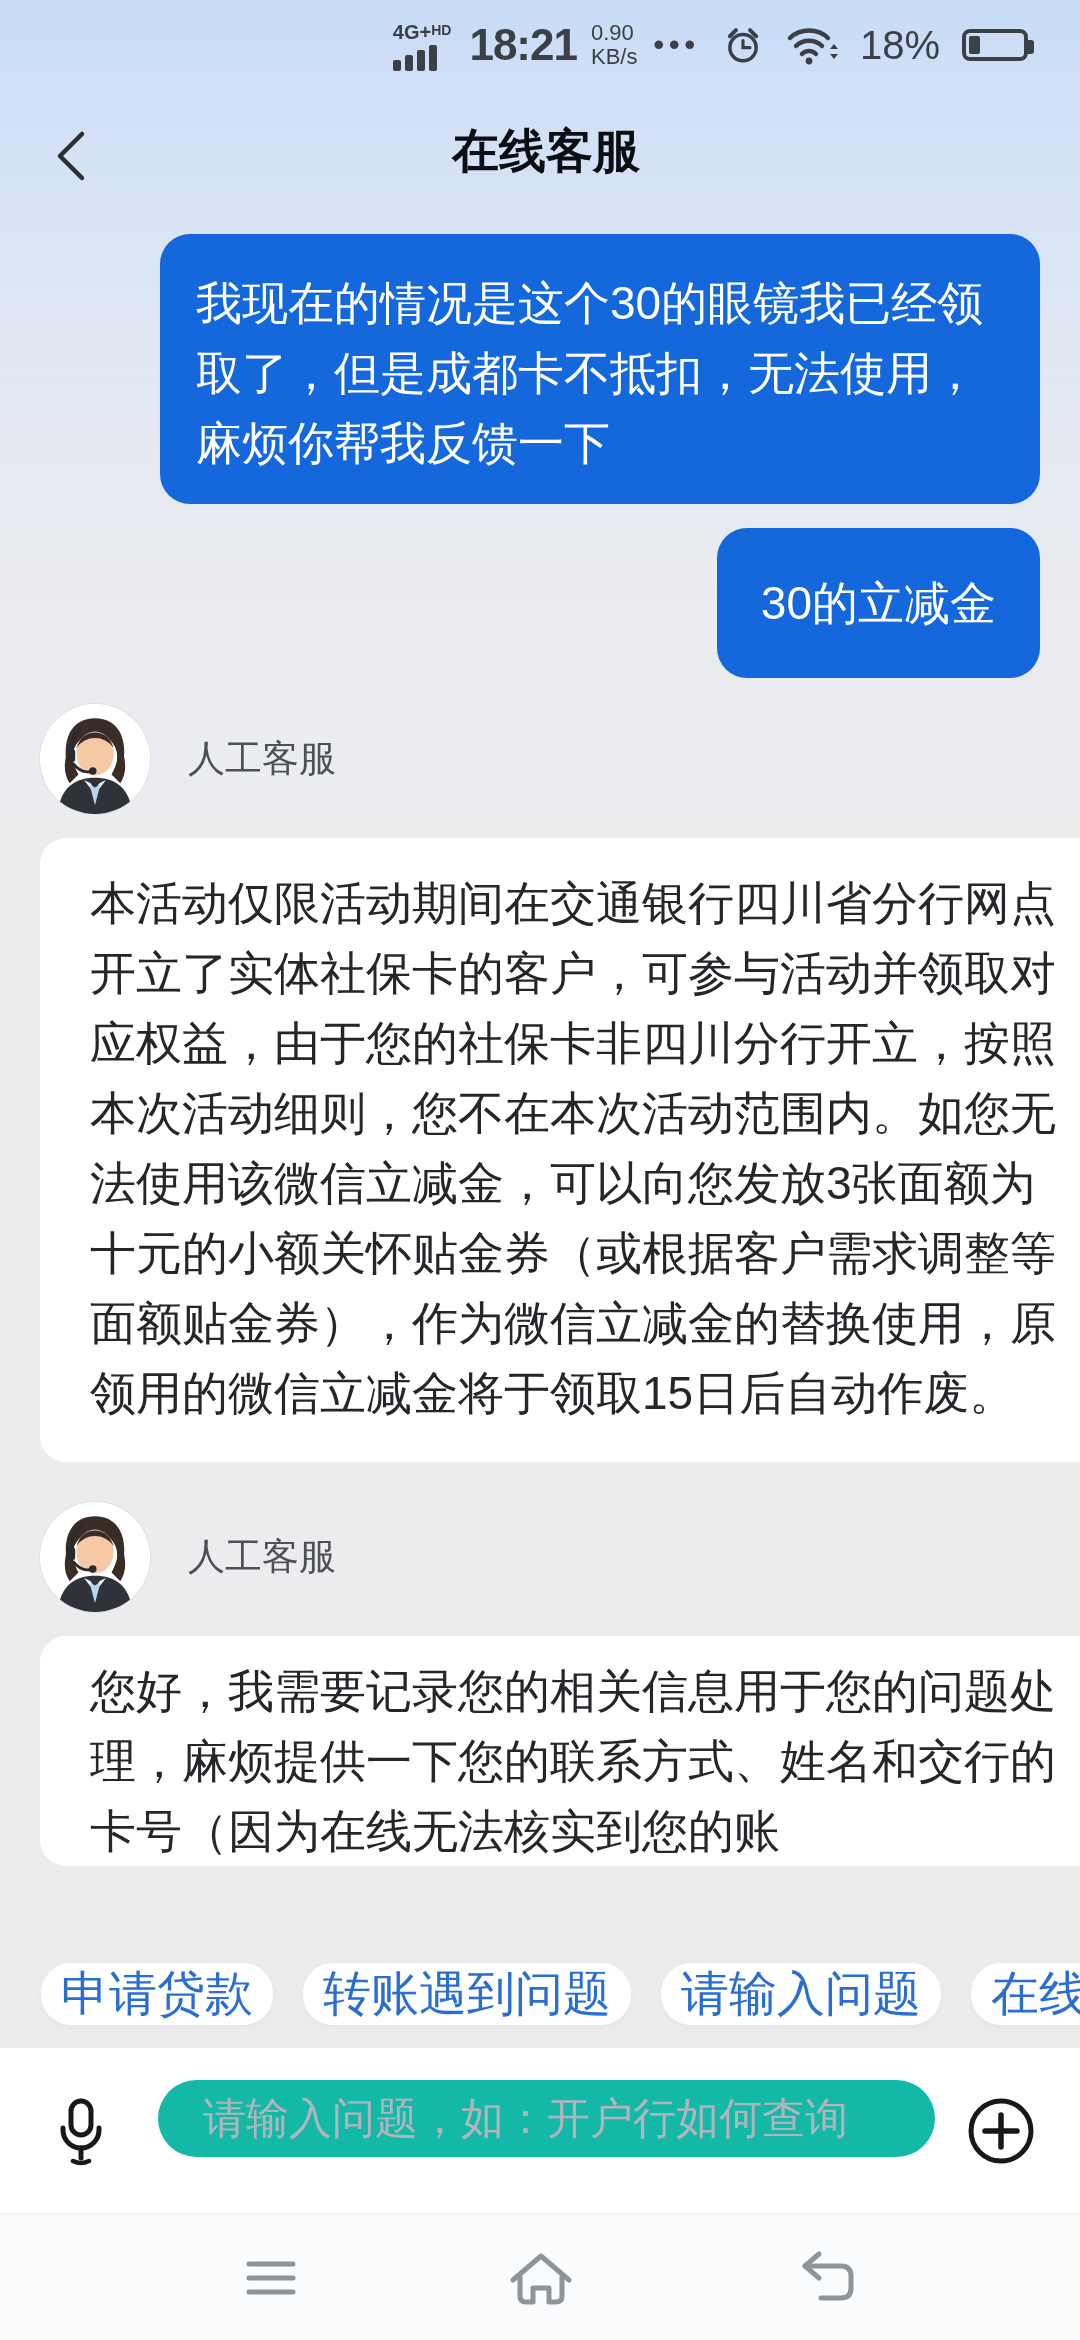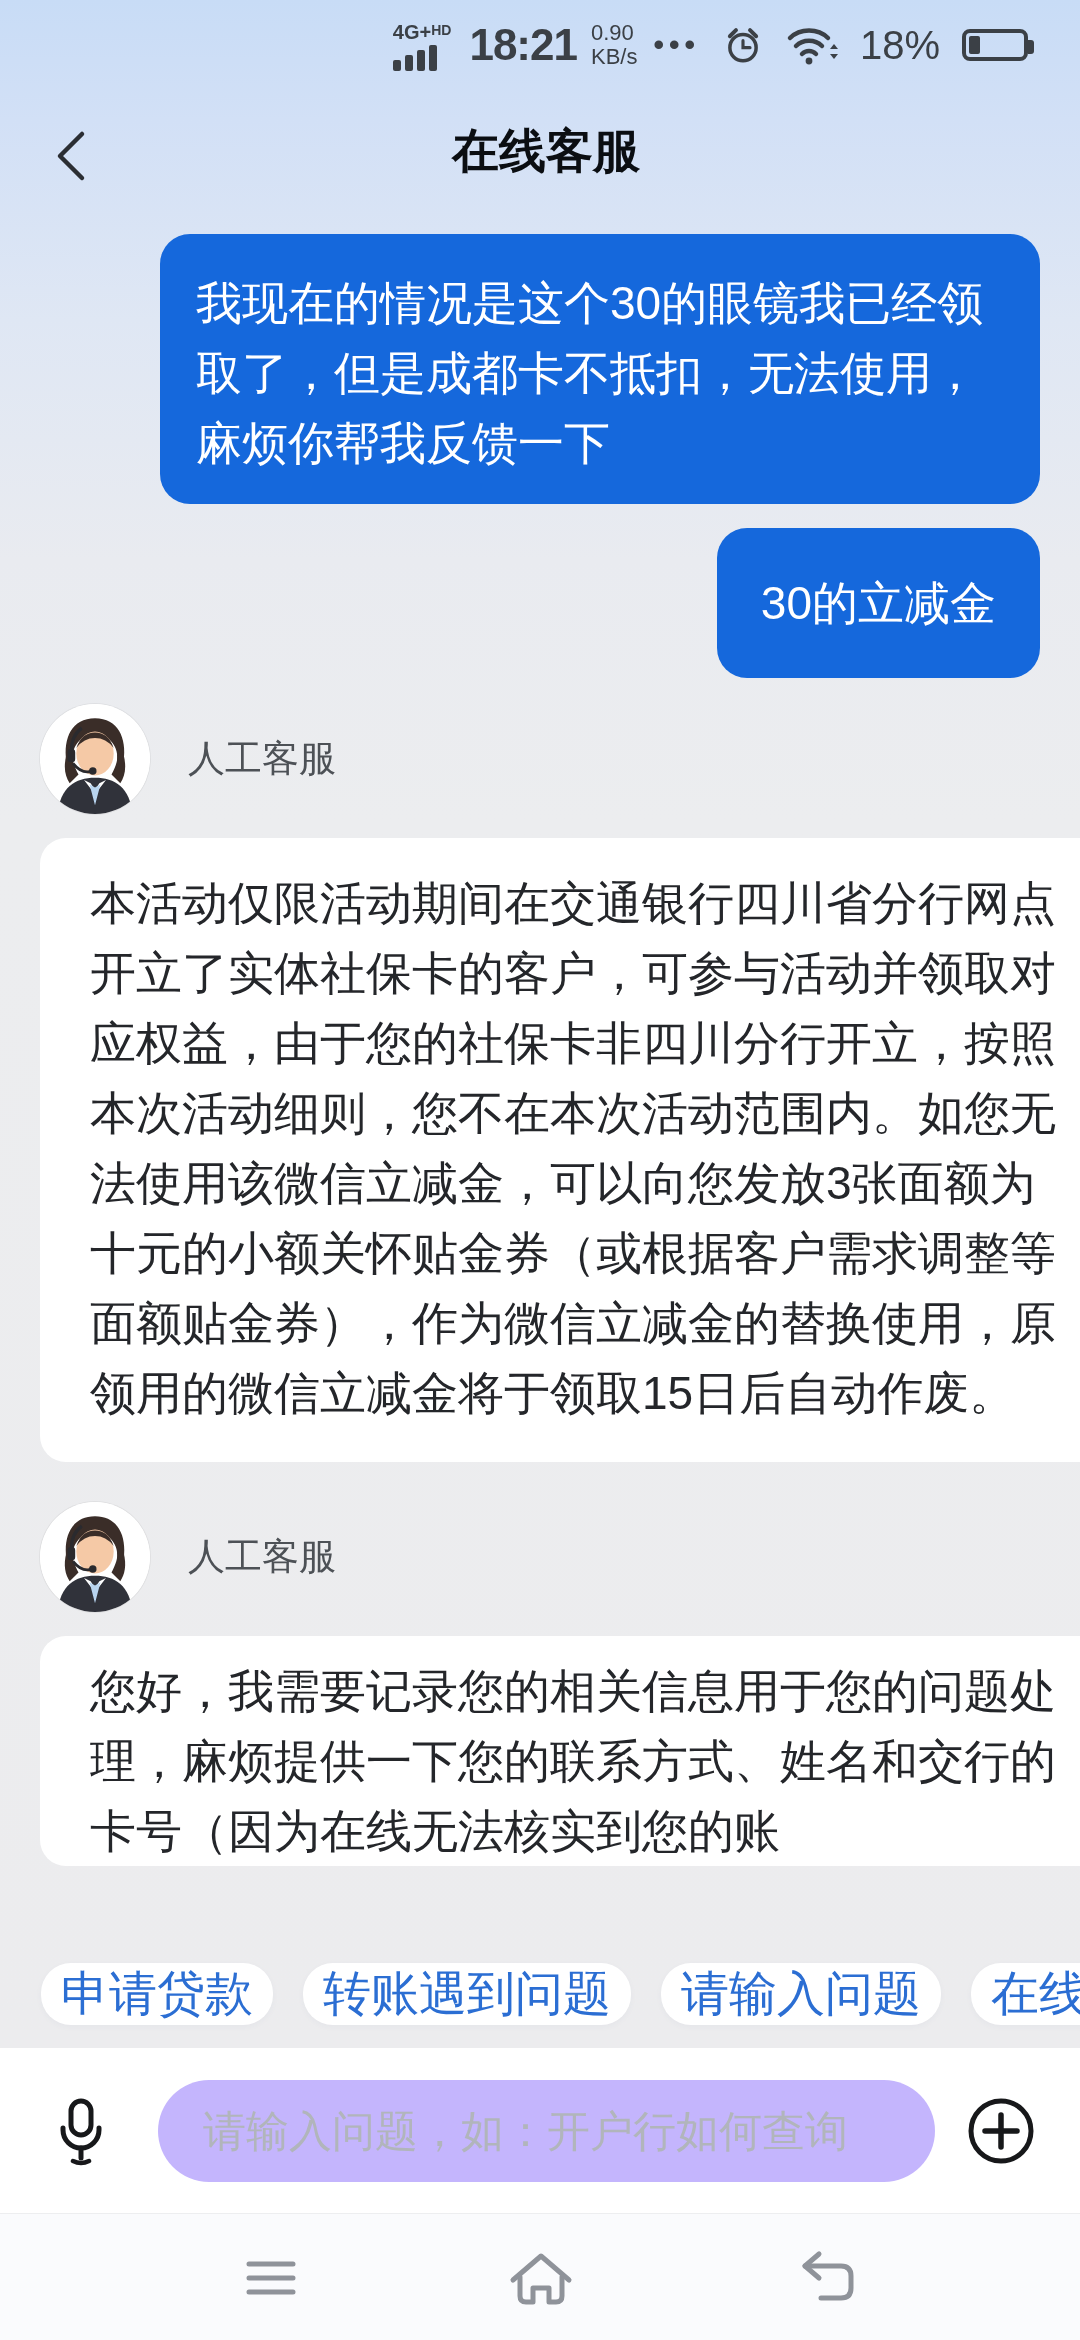--- a/index.html
+++ b/index.html
@@ -48,21 +48,21 @@
     box-shadow:0 0 0 1px rgba(0,0,0,0.05); flex:none; }
   .agent-name { margin-left:38px; font-size:37px; color:#4d5156; }
   
   #chips { position:absolute; left:41px; bottom:23px; display:flex; gap:30px; width:1200px; }
   .chip { flex:none; height:62px; padding:0 20px; border:none; border-radius:30px; background:#ffffff;
     color:#2b6ed3; font-size:48px; font-family:inherit; display:flex; align-items:center; cursor:pointer;
     box-shadow:0 2px 6px rgba(40,70,120,0.04); }
   
   #input-section { position:absolute; top:2048px; height:165px; left:0; right:0; background:#ffffff; }
   #mic-btn { position:absolute; left:55px; top:50px; cursor:pointer; }
-  .pill { position:absolute; left:158px; top:32px; width:777px; height:102px; background:#c4b5fd; border-radius:51px;
+  .pill { position:absolute; left:158px; top:32px; width:777px; height:77px; background:#14b8a6; border-radius:51px;
     display:flex; align-items:center; padding:0 45px; }
   .pill input { border:none; outline:none; background:transparent; width:100%; font-size:43px;
     font-family:inherit; color:#333; }
   .pill input::placeholder { color:#b1b5bb; opacity:1; }
   #plus-btn { position:absolute; left:966px; top:48px; cursor:pointer; }
   
   #navbar { position:absolute; top:2213px; bottom:0; left:0; right:0; background:#fafbfd;
     border-top:1px solid rgba(0,0,0,0.05); }
   .nav-btn { position:absolute; top:36px; cursor:pointer; }
   #nav-recents { left:243px; }

